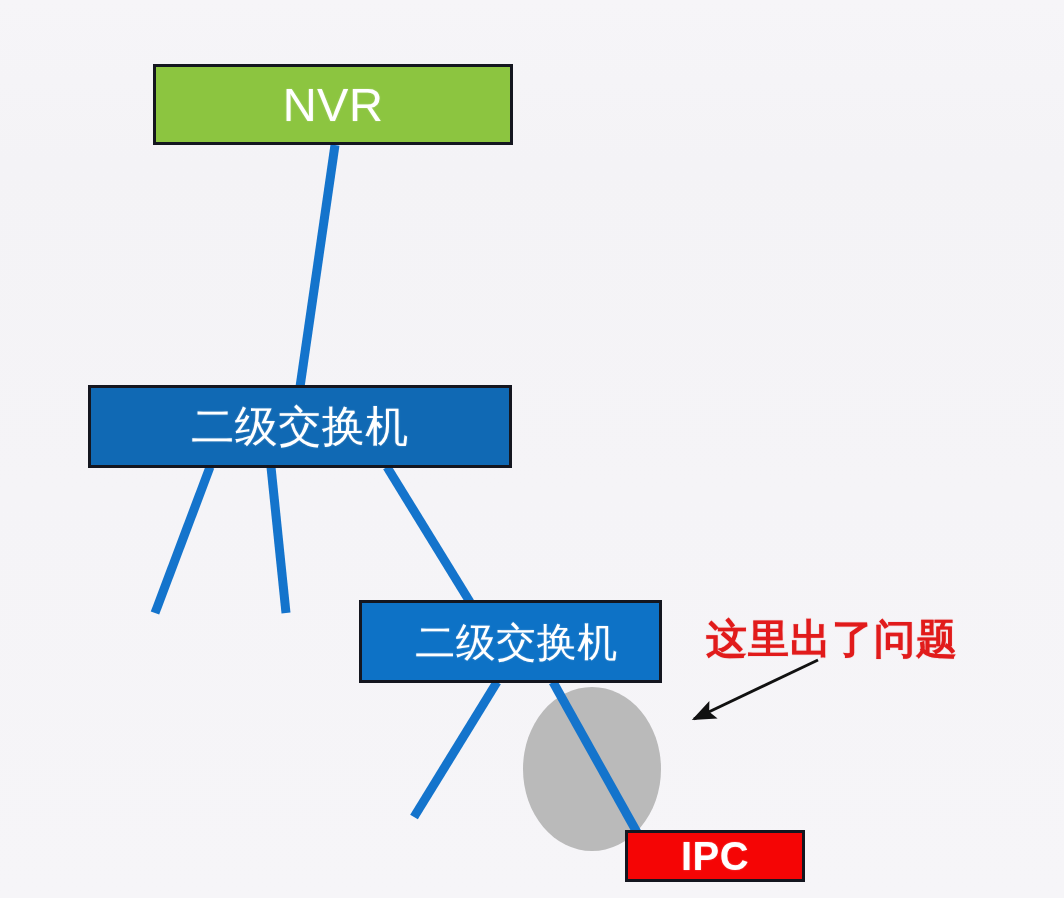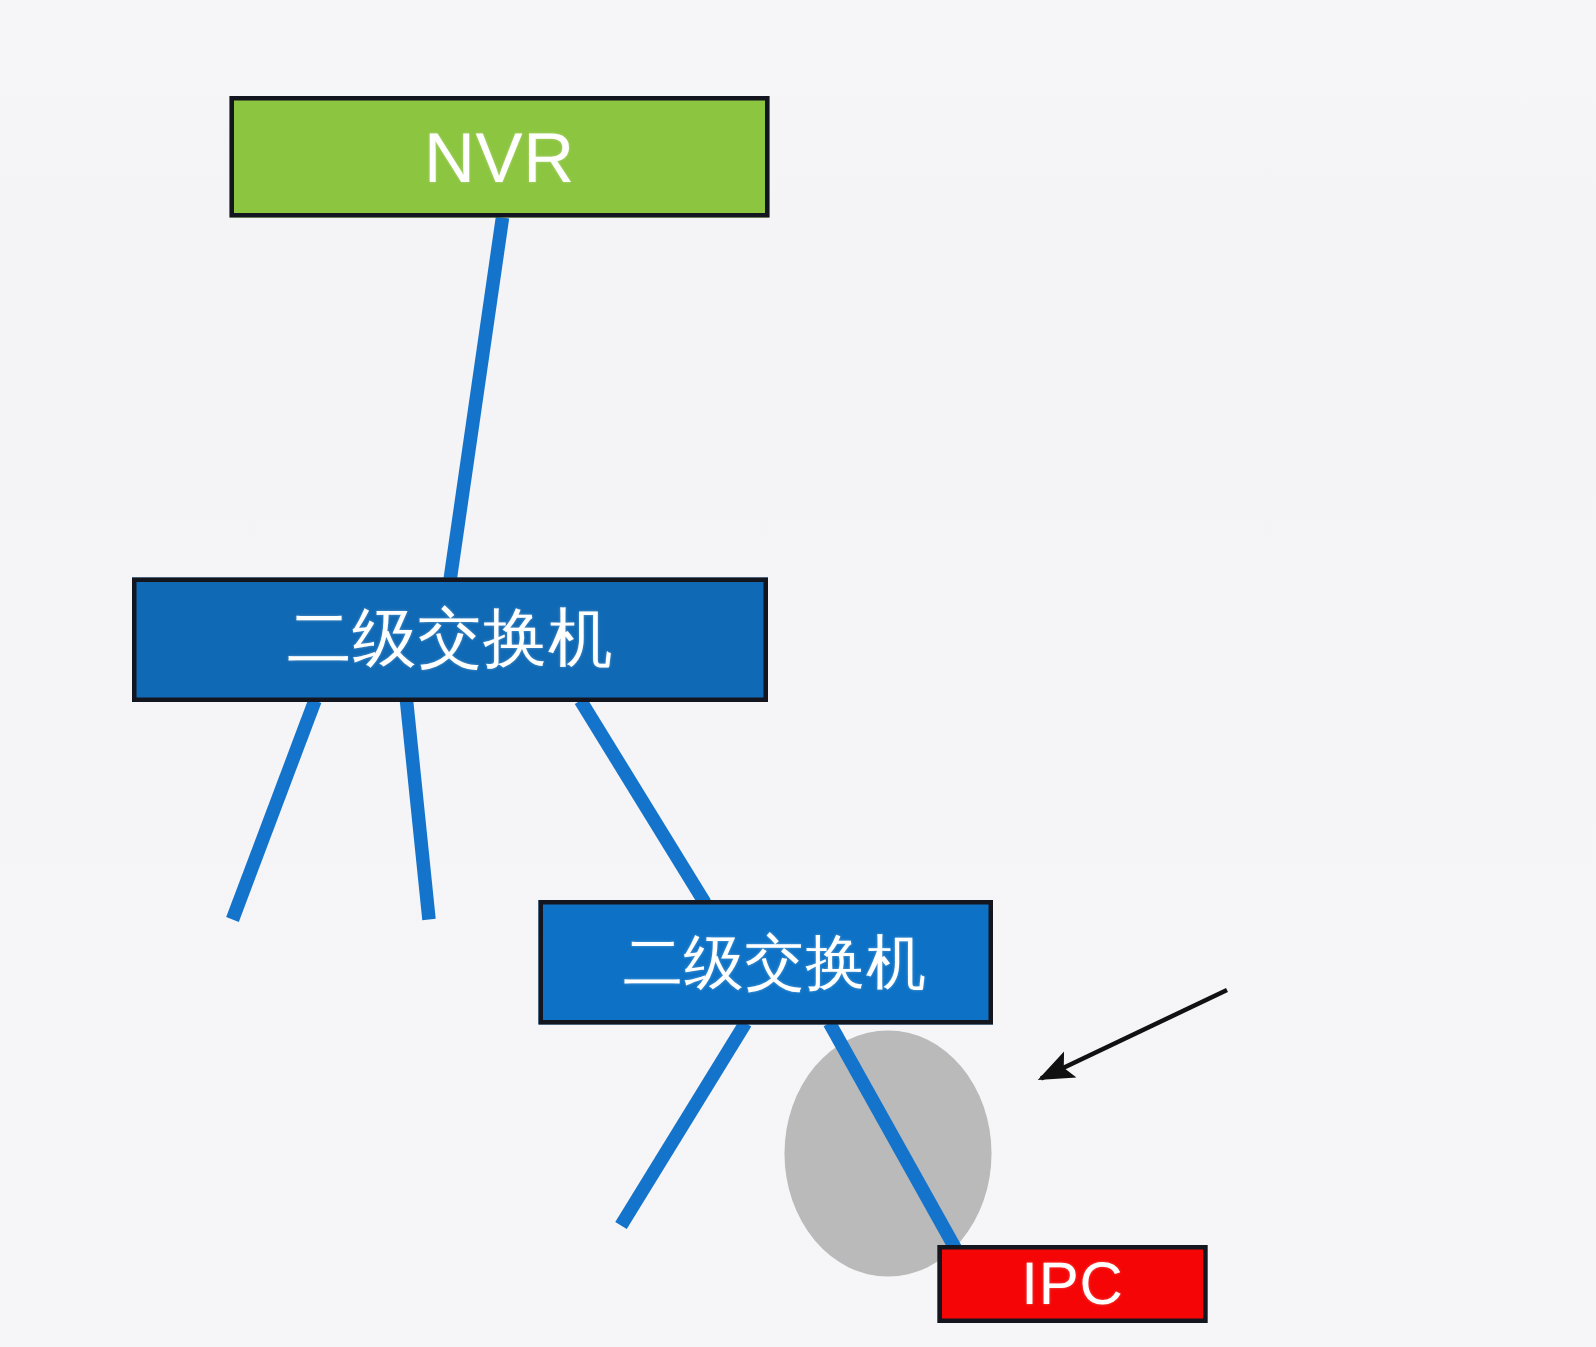--- a/index.html
+++ b/index.html
@@ -71,21 +71,21 @@
     font-family: "DejaVu Sans", "Liberation Sans", sans-serif;
     padding-left: 12px;
   }
   #node-ipc {
     left: 625px;
     top: 830px;
     width: 180px;
     height: 52px;
     background: #f50505;
     font-size: 40px;
-    font-weight: 400;
+    font-weight: 700;
   }
   #annotation-text {
     position: absolute;
     left: 706px;
     top: 612px;
     font-size: 41px;
     font-weight: bold;
     color: #e11b1b;
     letter-spacing: 1px;
     white-space: nowrap;
@@ -121,14 +121,15 @@
   </svg>
 
   <div class="node" id="node-nvr">NVR</div>
 
   <div class="node" id="node-main-switch">二级交换机</div>
 
   <div class="node" id="node-secondary-switch">二级交换机</div>
 
   <div class="node" id="node-ipc">IPC</div>
 
+  <div id="annotation-text">这里出了问题</div>
 
 </div>
 
 </body></html>

